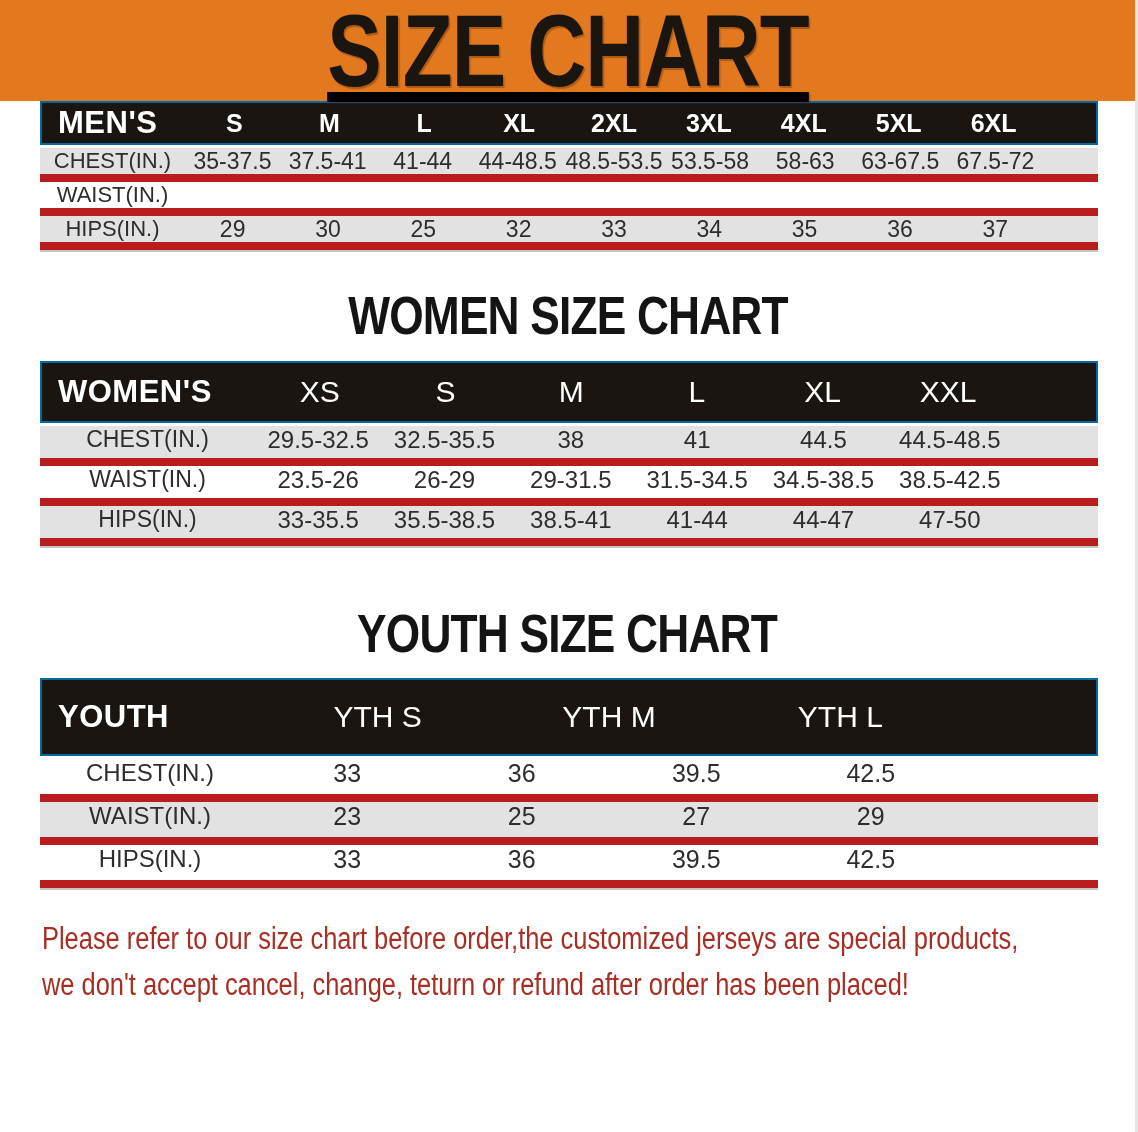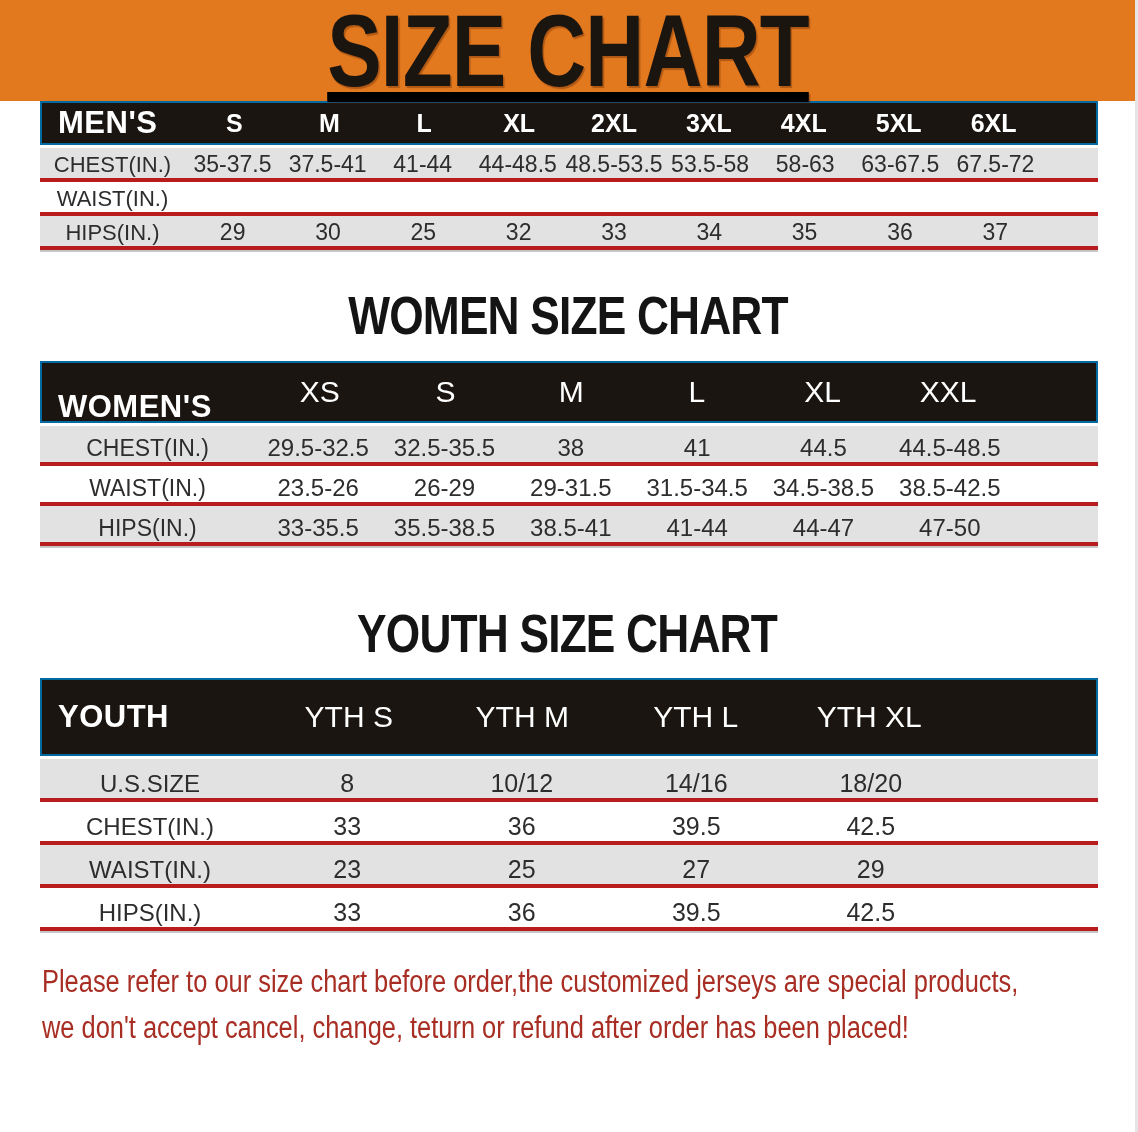--- a/index.html
+++ b/index.html
@@ -31,34 +31,34 @@
   .thead {
     display:flex; align-items:center;
     background:var(--bar_bg,#1A1510); border:2px solid #0369a1;
     color:#fff; margin-bottom:3px;
   }
   .men   .thead { height:44px; }
   .women .thead { height:62px; }
   .youth .thead { height:78px; }
   .hlabel { font-weight:bold; font-size:31px; padding-left:16px; letter-spacing:0.5px; white-space:nowrap; }
   .men   .hlabel, .men   .rlabel { width:145px; }
-  .women .hlabel, .women .rlabel { width:215px;margin-top:29px; }
+  .women .hlabel, .women .rlabel { width:215px; }
   .youth .hlabel, .youth .rlabel { width:220px; }
   .cells { flex:1; display:flex; }
   .men   .cells { padding-right:55px; }
   .women .cells { padding-right:85px; }
   .youth .cells { padding-right:140px; }
   .hsize { flex:1; text-align:center; white-space:nowrap; }
   .men   .hsize { font-size:25px; font-weight:bold; }
   .women .hsize { font-size:30px; font-weight:normal; }
   .youth .hsize { font-size:30px; font-weight:normal; }
 
   .trow {
-    display:flex; align-items:flex-end; background:#ffffff;
-    border-bottom:4px solid #b91c1c; color:var(--text_dark,#2D2D2D);
+    display:flex; align-items:flex-start; background:#ffffff;
+    border-bottom:8px solid #b91c1c; color:var(--text_dark,#2D2D2D);
   }
   .trow.gray { background:var(--row_gray,#E2E2E2); }
   .men   .trow { height:34px; font-size:23px; }
   .women .trow { height:40px; font-size:24px; }
   .youth .trow { height:43px; font-size:25px; }
   .rlabel { text-align:center; white-space:nowrap; }
   .men   .rlabel { font-size:22px; }
   .women .rlabel { font-size:23px; }
   .youth .rlabel { font-size:24px; }
   .cell { flex:1; text-align:center; white-space:nowrap; }
@@ -182,30 +182,20 @@
   <div class="section-heading heading-youth">
     <span class="cond">YOUTH SIZE CHART</span>
   </div>
   <div class="size-table youth">
     <div class="thead">
       <div class="hlabel">YOUTH</div>
       <div class="cells">
         <div class="hsize">YTH S</div>
         <div class="hsize">YTH M</div>
         <div class="hsize">YTH L</div>
-        <div class="hsize">YTH XL</div>
-      </div>
-    </div>
-    <div class="trow gray">
-      <div class="rlabel">U.S.SIZE</div>
-      <div class="cells">
-        <div class="cell">8</div>
-        <div class="cell">10/12</div>
-        <div class="cell">14/16</div>
-        <div class="cell">18/20</div>
       </div>
     </div>
     <div class="trow">
       <div class="rlabel">CHEST(IN.)</div>
       <div class="cells">
         <div class="cell">33</div>
         <div class="cell">36</div>
         <div class="cell">39.5</div>
         <div class="cell">42.5</div>
       </div>

